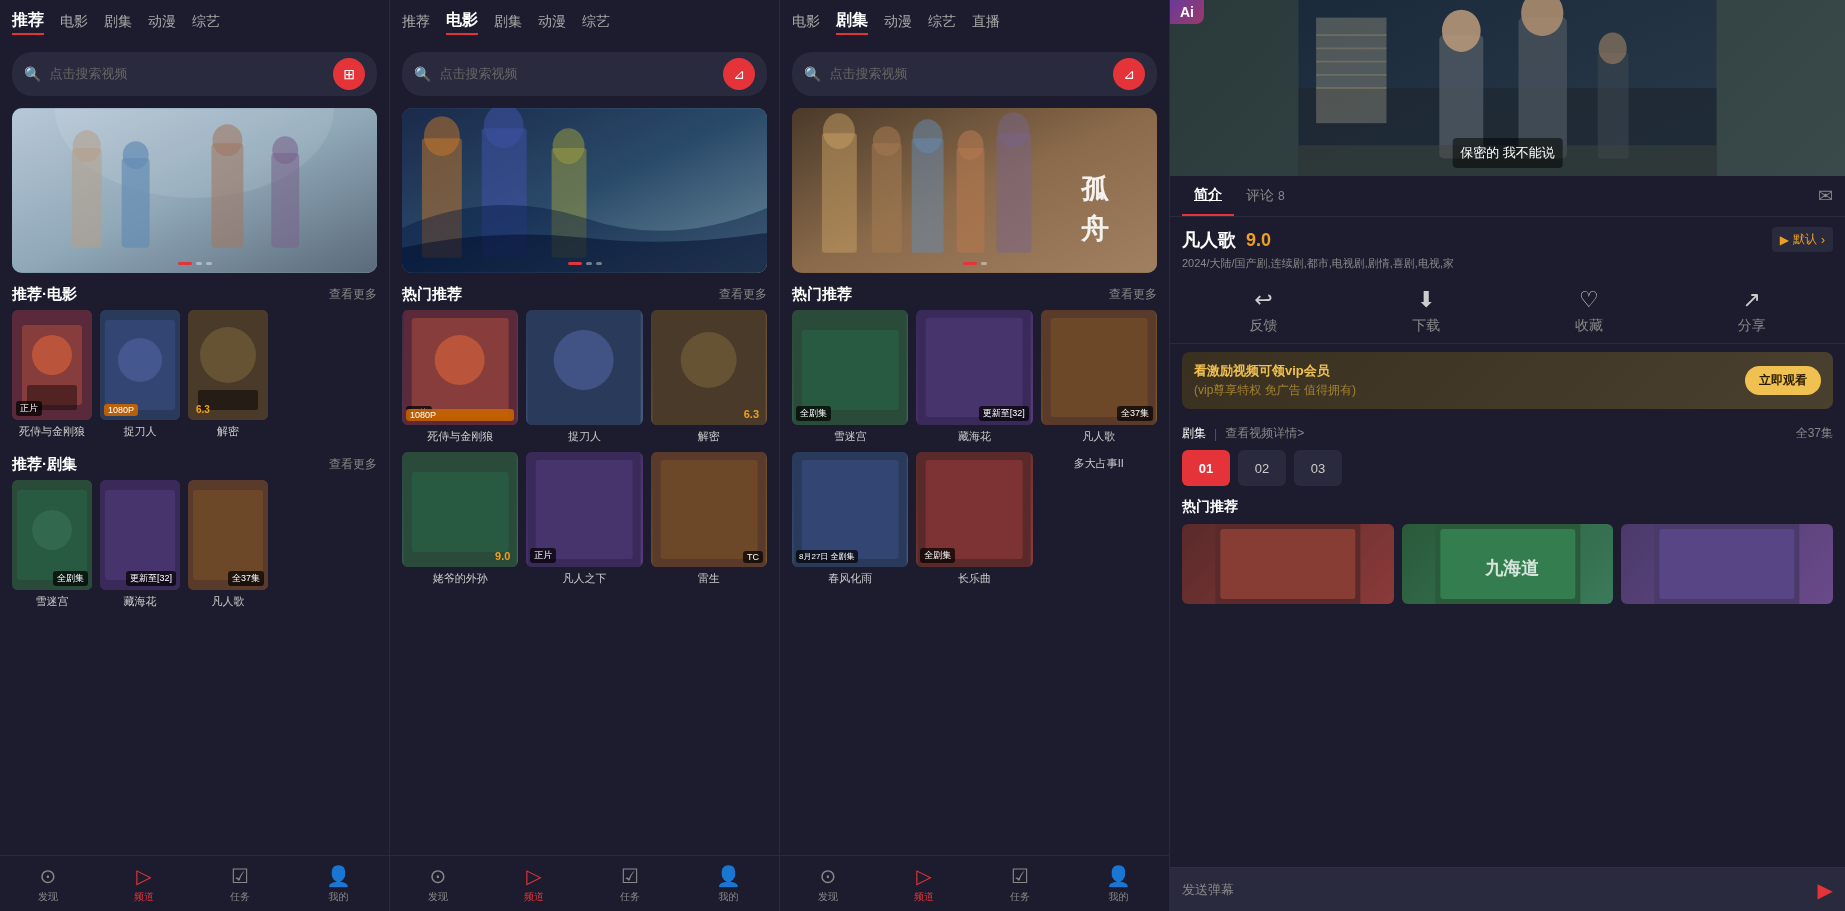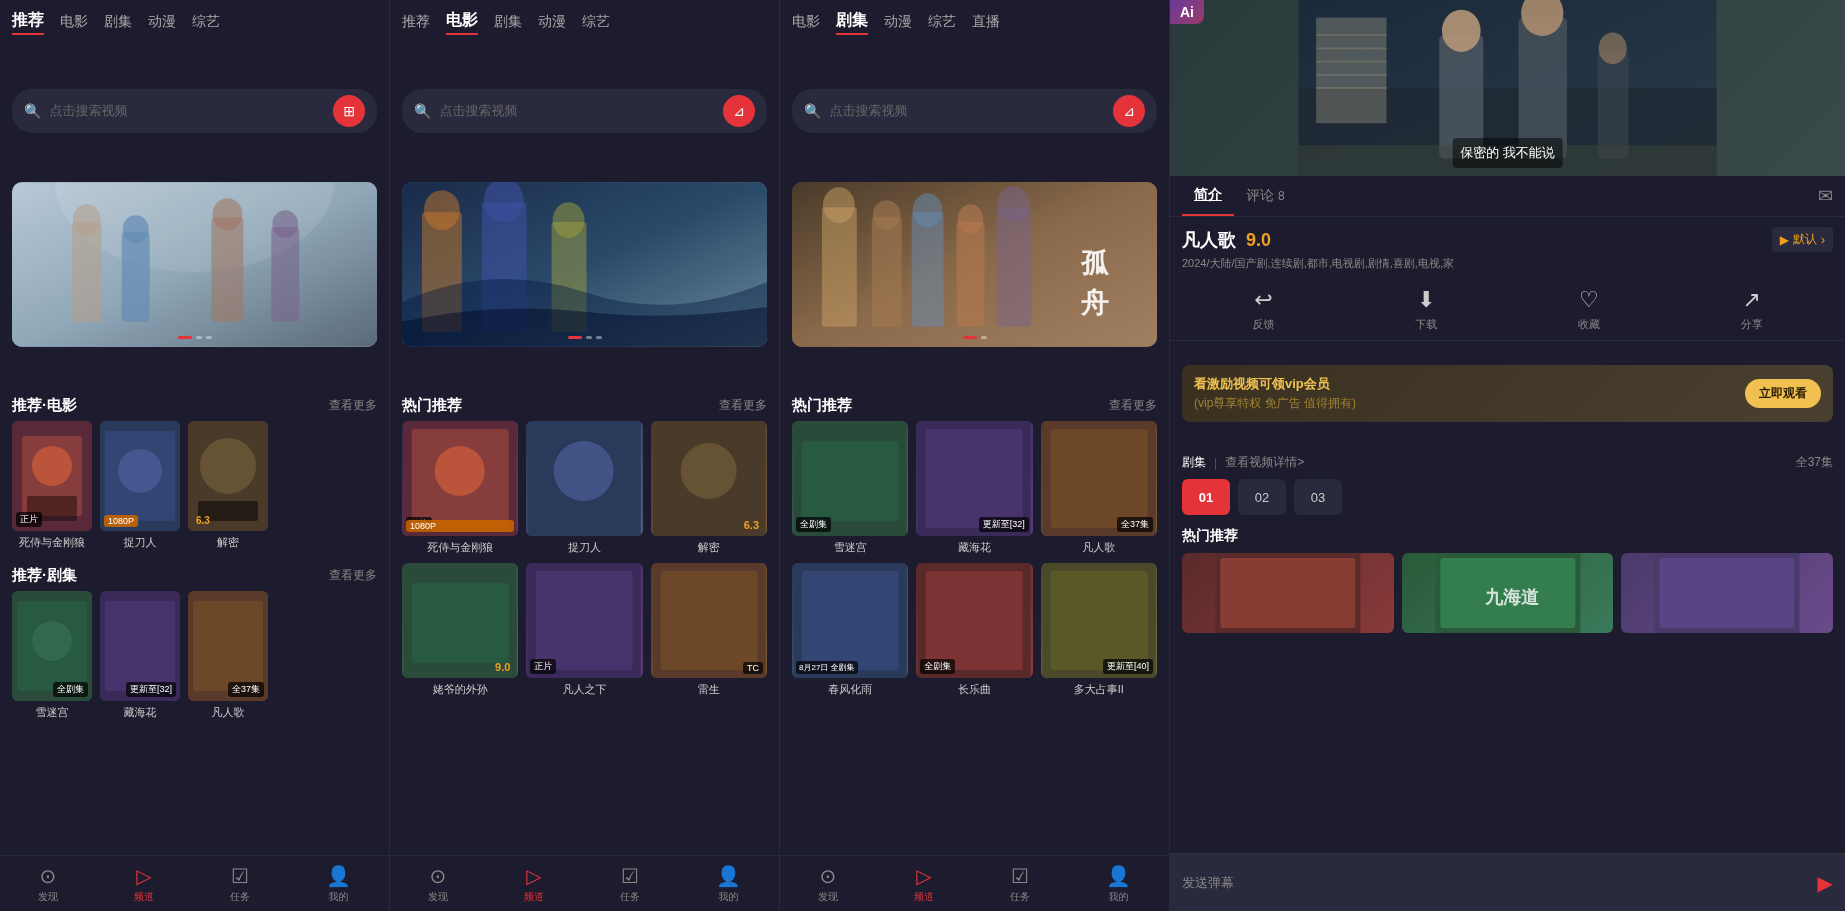--- a/index.html
+++ b/index.html
@@ -15,21 +15,20 @@
     
     .panel {
       width: 390px;
       height: 911px;
       background: #1c1c2e;
       border-right: 1px solid #2a2a3e;
       display: flex;
       flex-direction: column;
       overflow: hidden;
       flex-shrink: 0;
-      gap: 37px;
     }
 
     .panel-4 {
       flex: 1;
       background: #1c1c2e;
       display: flex;
       flex-direction: column;
       overflow: hidden;
     }
 
@@ -462,25 +461,25 @@
       cursor: pointer;
     }
 
     .action-icon {
       font-size: 22px;
       color: #ccc;
     }
 
     .action-label {
       color: #888;
-      font-size: 11px;
+      font-size: 14px;
     }
 
     .vip-banner {
-      margin: 24px 12px;
+      margin: 8px 12px;
       background: linear-gradient(135deg, #3a3020, #4a4030);
       border-radius: 8px;
       padding: 10px 12px;
       display: flex;
       align-items: center;
       justify-content: space-between;
     }
 
     .vip-text-main {
       color: #f0c050;
@@ -582,21 +581,21 @@
       cursor: pointer;
     }
 
     .hot-rec-poster {
       width: 100%;
       height: 80px;
       border-radius: 6px;
     }
 
     .danmu-bar {
-      height: 58px;
+      height: 44px;
       background: #2a2a3e;
       display: flex;
       align-items: center;
       padding: 0 12px;
       gap: 8px;
       flex-shrink: 0;
       border-top: 1px solid #333;
     }
 
     .danmu-input {
@@ -1051,27 +1050,20 @@
         <div class="hot-poster poster-c4" style="position:relative">
           <svg width="100%" height="115" viewBox="0 0 113 115">
             <rect width="113" height="115" fill="#5a2a2a"></rect>
             <rect x="8" y="8" width="97" height="99" rx="3" fill="rgba(160,60,60,0.5)"></rect>
           </svg>
           <span style="position:absolute;bottom:4px;left:4px;background:rgba(0,0,0,0.7);color:#fff;font-size:9px;padding:1px 4px;border-radius:3px">全剧集</span>
         </div>
         <div class="hot-title">长乐曲</div>
       </div>
       <div class="hot-card">
-        <div class="hot-poster poster-c6" style="position:relative">
-          <svg width="100%" height="115" viewBox="0 0 113 115">
-            <rect width="113" height="115" fill="#4a4a2a"></rect>
-            <rect x="8" y="8" width="97" height="99" rx="3" fill="rgba(100,100,40,0.6)"></rect>
-          </svg>
-          <span style="position:absolute;bottom:4px;right:4px;background:rgba(0,0,0,0.7);color:#fff;font-size:9px;padding:1px 4px;border-radius:3px">更新至[40]</span>
-        </div>
         <div class="hot-title">多大占事II</div>
       </div>
     </div>
   </div>
 
   <div class="bottom-nav">
     <div class="nav-item">
       <span class="nav-item-icon">⊙</span>
       <span class="nav-item-label">发现</span>
     </div>

